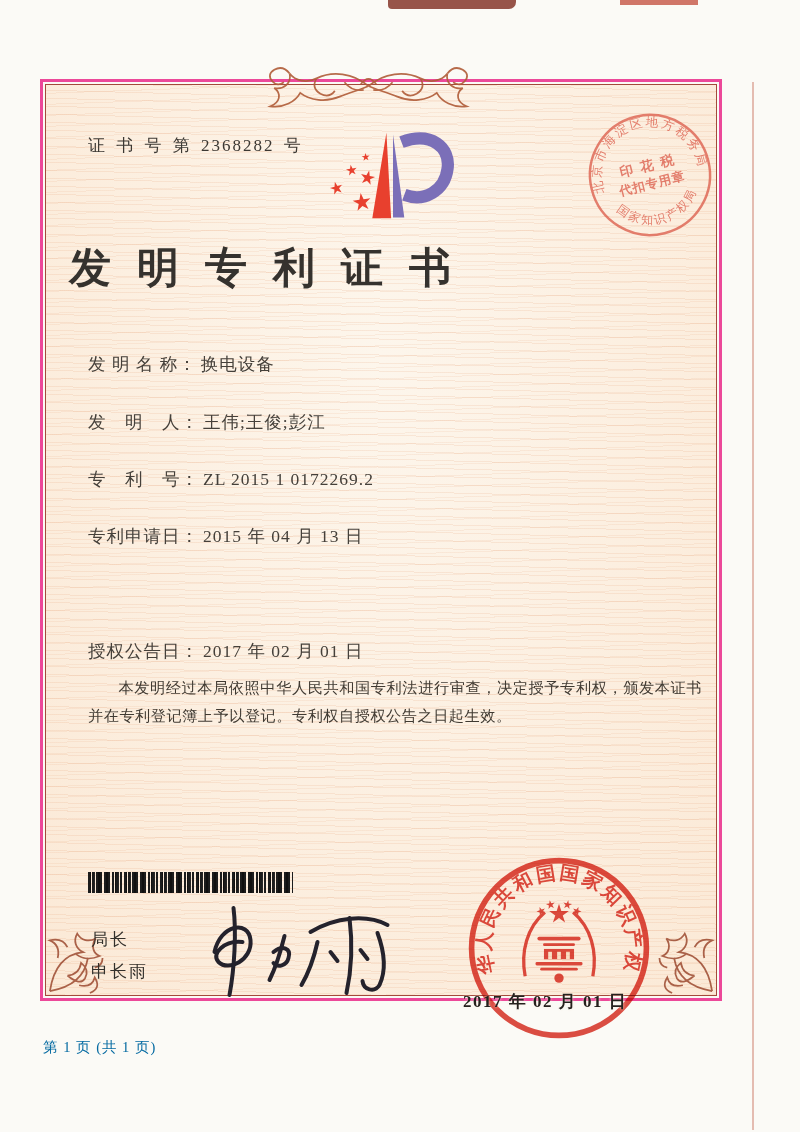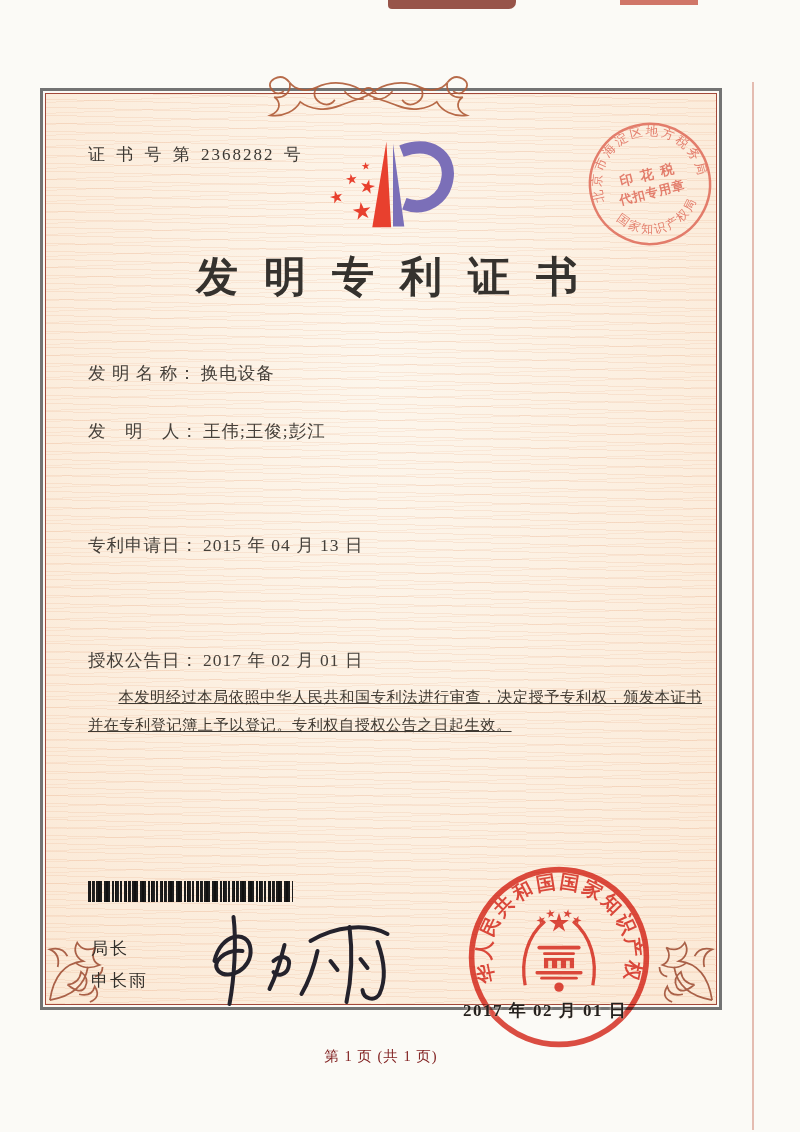--- a/index.html
+++ b/index.html
@@ -15,52 +15,52 @@
 
   
   .artifact-1 { position:absolute; left:388px; top:0; width:128px; height:9px;
     background:#7e2a1e; opacity:.8; border-radius:0 0 7px 4px; }
   .artifact-2 { position:absolute; left:620px; top:0; width:78px; height:5px;
     background:#c24a38; opacity:.75; }
   .edge-line { position:absolute; left:752px; top:82px; width:2px; height:1048px;
     background:rgba(193,86,66,.38); }
 
   
-  .frame-outer { position:absolute; left:40px; top:88px; width:682px; height:922px;
-    border:3px solid #737373; }
+  .frame-outer { position:absolute; left:40px; top:79px; width:682px; height:922px;
+    border:3px solid #ec4899; }
   .frame-inner { position:absolute; inset:2px; border:1px solid #a4493a;
     background-color:#fcf1e2;
     background-image:
       repeating-linear-gradient(1.5deg, rgba(226,150,105,.16) 0 1px, rgba(255,255,255,0) 1px 8px),
       repeating-linear-gradient(-2deg, rgba(226,150,105,.12) 0 1px, rgba(255,255,255,0) 1px 11px),
       radial-gradient(ellipse at 50% 30%, #fdf6ec 0%, #fbe9d6 100%);
   }
   .content { position:absolute; inset:0; }
 
   .cert-no { position:absolute; left:45px; top:52px; font-size:17px;
     letter-spacing:2px; word-spacing:3px; color:#3c3833; }
 
   .cnipa-logo { position:absolute; left:270px; top:46px; width:160px; height:96px; }
 
   .tax-stamp { position:absolute; left:532px; top:18px; width:150px; height:150px;
     transform:rotate(-14deg); opacity:.8; }
   .tax-stamp text { font-family:"Liberation Serif","DejaVu Serif",serif; }
 
-  .cert-title { position:absolute; left:0; right:0; top:158px; text-align:center;
+  .cert-title { position:absolute; left:0; right:0; top:158px; 
     font-size:42px; font-weight:600; color:#35322e;
-    letter-spacing:26px; text-indent:26px;padding-left:12px; }
+    letter-spacing:26px; text-indent:26px; }
 
   .field-row { position:absolute; left:45px; font-size:17.5px; color:#45403a;
     letter-spacing:1px; white-space:nowrap; }
   .f-label { margin-right:4px; }
   .row-0 { top:270px; } .row-1 { top:328px; } .row-2 { top:385px; }
   .row-3 { top:442px; } .row-4 { top:500px; } .row-5 { top:557px; }
 
   .body-text { position:absolute; left:45px; top:592px; width:614px;
-    font-size:15.2px; line-height:1.82; color:#403a32;text-decoration:underline; }
+    font-size:15.2px; line-height:1.82; color:#403a32; }
   .body-text p { text-indent:2em; text-align:justify; letter-spacing:.5px; }
 
   .barcode { position:absolute; left:45px; top:790px; width:205px; height:21px;
     background-image:
       repeating-linear-gradient(90deg,#1c1c1c 0 2px, rgba(0,0,0,0) 2px 4px),
       repeating-linear-gradient(90deg,#101010 0 3px, rgba(0,0,0,0) 3px 9px),
       repeating-linear-gradient(90deg,#262626 0 1px, rgba(0,0,0,0) 1px 6px);
   }
 
   .sig-title { position:absolute; left:48px; top:846px; font-size:17px; color:#33302b;
@@ -69,22 +69,22 @@
     letter-spacing:2px; font-family:"Liberation Sans","DejaVu Sans",sans-serif; }
   .signature { position:absolute; left:150px; top:818px; width:215px; height:100px; }
 
   .big-seal { position:absolute; left:422px; top:772px; width:188px; height:188px;
     opacity:.88; mix-blend-mode:multiply; }
   .big-seal text { font-family:"Liberation Serif","DejaVu Serif",serif; }
   .seal-date { position:absolute; left:420px; top:908px; width:200px;
     font-size:17px; font-weight:600; color:#25211e; letter-spacing:1.5px;
     text-shadow:0 0 3px rgba(253,242,230,.9); white-space:nowrap; }
 
-  .footer { position:absolute; left:0; right:0; top:956px; text-align:center;
-    font-size:14.5px; color:#7f1d1d; letter-spacing:1px; }
+  .footer { position:absolute; left:0; right:0; top:956px; text-align:left;
+    font-size:14.5px; color:#0369a1; letter-spacing:1px; }
 
   .top-ornament { position:absolute; left:208px; top:-19px; width:235px; height:50px; }
   .corner-flourish { position:absolute; width:78px; height:78px; }
   .corner-br { right:3px; bottom:3px; }
   .corner-bl { left:3px; bottom:3px; transform:scaleX(-1); }
 </style>
 </head>
 <body>
 
 <svg width="0" height="0" style="position:absolute" aria-hidden="true">
@@ -171,20 +171,23 @@
         <text x="75" y="88" text-anchor="middle" font-size="12.5" font-weight="bold" fill="#dd6250" letter-spacing="1">代扣专用章</text>
       </svg>
 
       <div class="cert-title">发明专利证书</div>
 
       <div class="field-row row-0">
         <span class="f-label">发 明 名 称：</span><span class="f-value">换电设备</span>
       </div>
       <div class="field-row row-1">
         <span class="f-label">发　明　人：</span><span class="f-value">王伟;王俊;彭江</span>
+      </div>
+      <div class="field-row row-2">
+        <span class="f-label">专　利　号：</span><span class="f-value">ZL 2015 1 0172269.2</span>
       </div>
       <div class="field-row row-3">
         <span class="f-label">专利申请日：</span><span class="f-value">2015 年 04 月 13 日</span>
       </div>
       <div class="field-row row-5">
         <span class="f-label">授权公告日：</span><span class="f-value">2017 年 02 月 01 日</span>
       </div>
 
       <div class="body-text">
         <p>本发明经过本局依照中华人民共和国专利法进行审查，决定授予专利权，颁发本证书并在专利登记簿上予以登记。专利权自授权公告之日起生效。</p>

